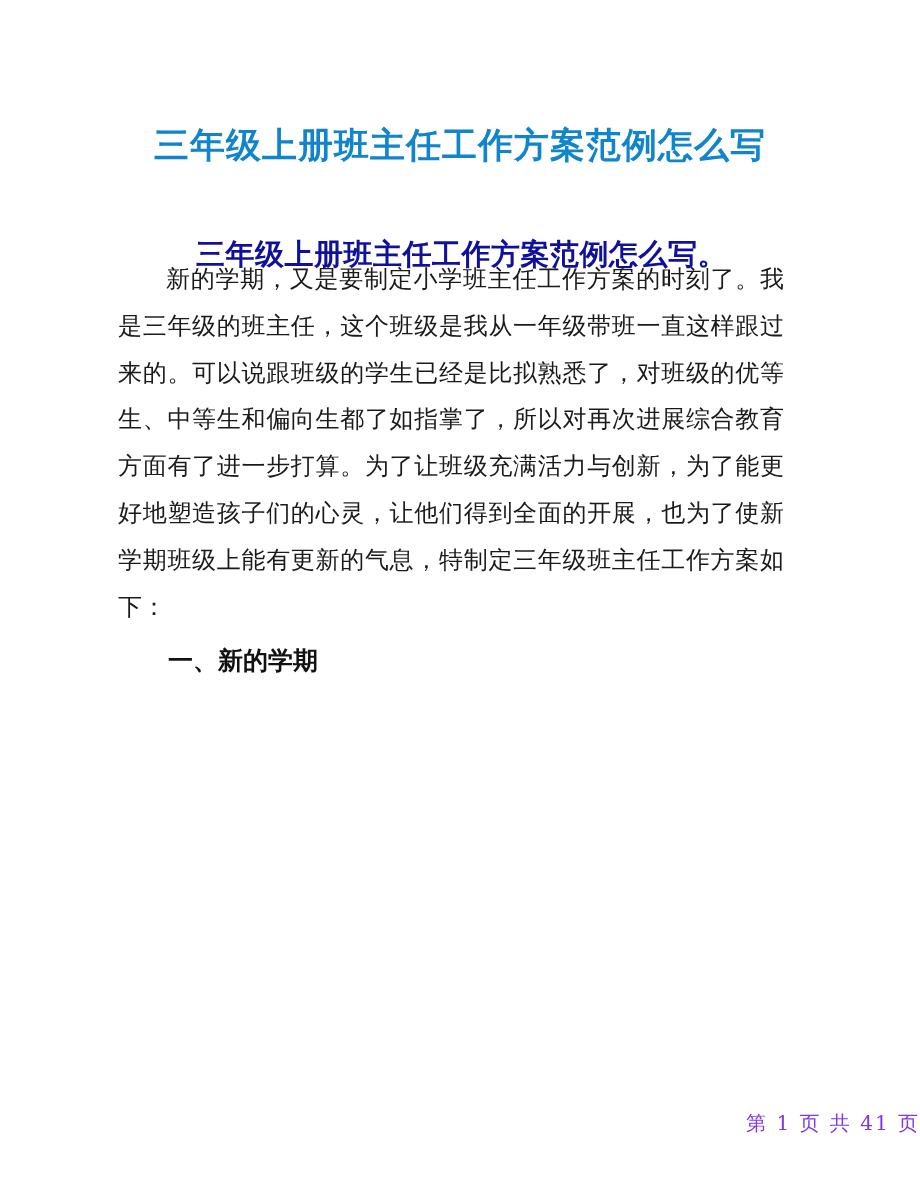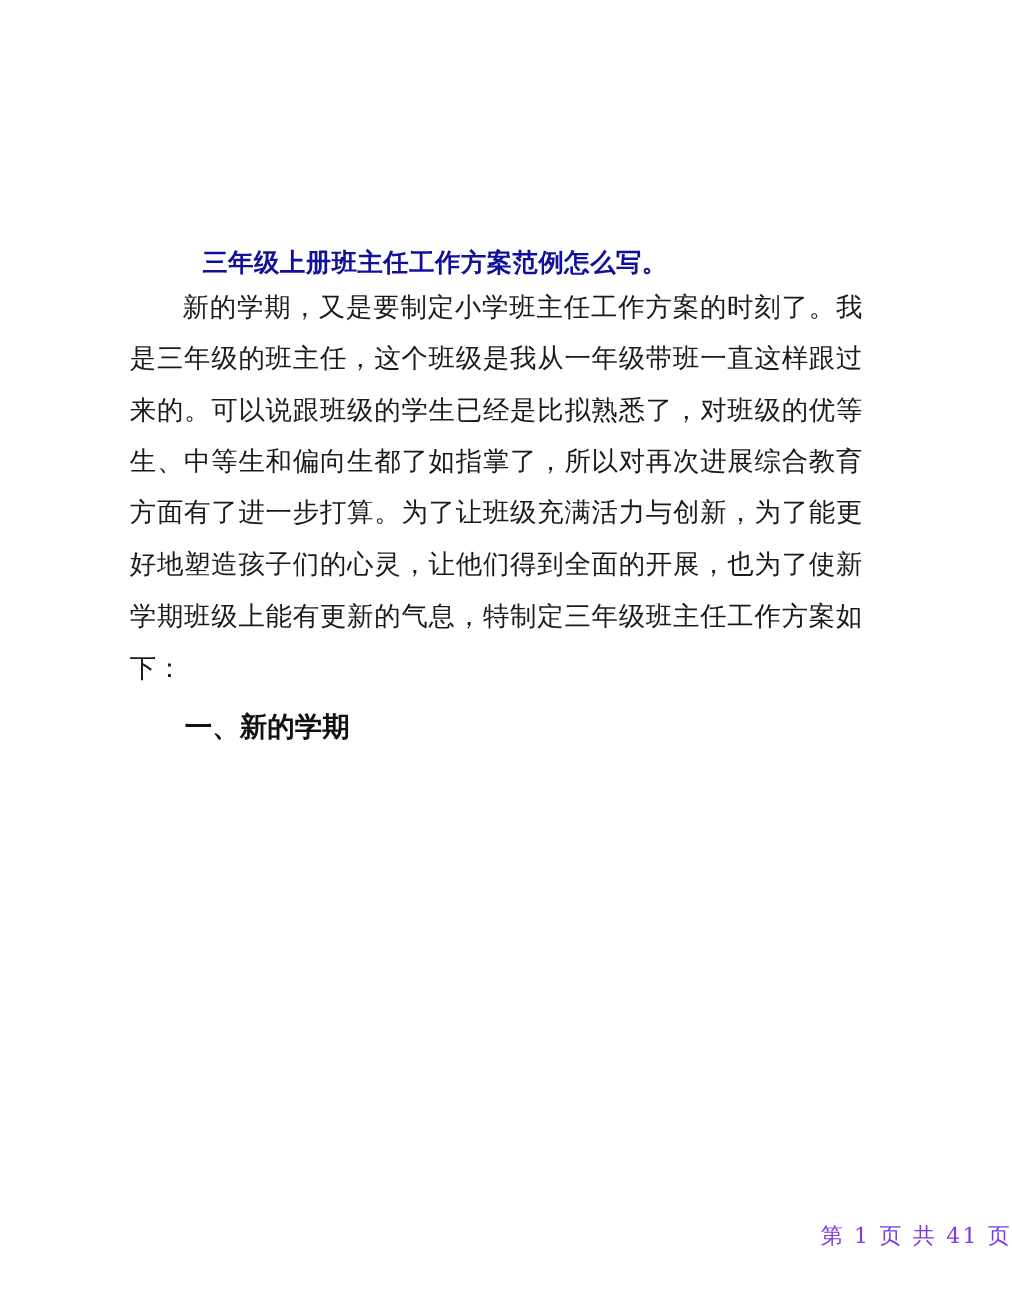--- a/index.html
+++ b/index.html
@@ -25,24 +25,24 @@
     font-family: "DejaVu Sans", "Liberation Sans", sans-serif;
     font-weight: bold;
     font-size: 35px;
     letter-spacing: 1px;
     color: #1185CB;
   }
   .doc-subtitle {
     position: absolute;
     top: 219px;
     left: 180px;
-    margin: 4px;
+    margin: 16px;
     font-family: "DejaVu Sans", "Liberation Sans", sans-serif;
     font-weight: bold;
-    font-size: 23px;
+    font-size: 29px;
     letter-spacing: 0.5px;
     color: #10109A;
   }
   .content {
     position: absolute;
     top: 256px;
     left: 118px;
     width: 666px;
     font-size: 24px;
     line-height: 46.8px;
@@ -72,20 +72,21 @@
     font-size: 20px;
     letter-spacing: 2px;
     color: #7C3AE0;
   }
 </style>
 </head>
 <body>
 
 <div class="page">
 
+  <h1 class="doc-title">三年级上册班主任工作方案范例怎么写</h1>
 
   <p class="doc-subtitle">三年级上册班主任工作方案范例怎么写。</p>
 
   <div class="content">
 
     <p>新的学期，又是要制定小学班主任工作方案的时刻了。我是三年级的班主任，这个班级是我从一年级带班一直这样跟过来的。可以说跟班级的学生已经是比拟熟悉了，对班级的优等生、中等生和偏向生都了如指掌了，所以对再次进展综合教育方面有了进一步打算。为了让班级充满活力与创新，为了能更好地塑造孩子们的心灵，让他们得到全面的开展，也为了使新学期班级上能有更新的气息，特制定三年级班主任工作方案如下：</p>
 
     <h2>一、新的学期</h2>
 
 

